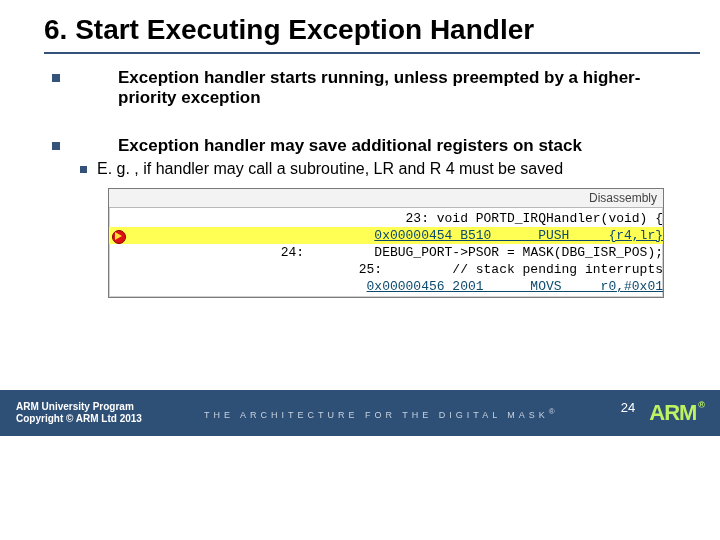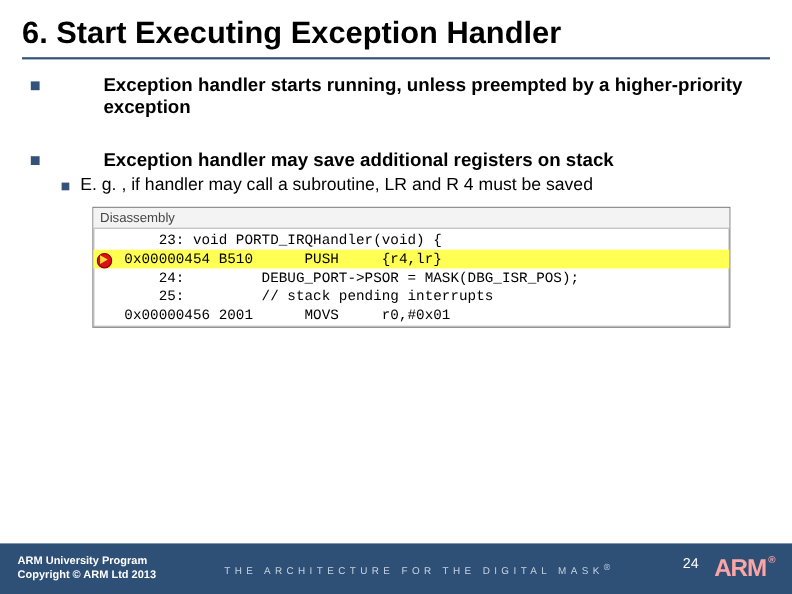--- a/index.html
+++ b/index.html
@@ -8,22 +8,23 @@
     width: 720px;
     height: 540px;
     font-family: Arial, Helvetica, sans-serif;
     background: #fff;
     color: #000;
     overflow: hidden;
   }
   .slide {
     position: relative;
     width: 720px;
-    height: 540px;
+    height: 436px;
     box-sizing: border-box;
+    padding-left: 24px;
   }
   .title {
     font-size: 28px;
     font-weight: bold;
     padding: 14px 20px 6px 20px;
     color: #000;
   }
   .title-rule {
     height: 2px;
     background: #35537a;
@@ -71,20 +72,21 @@
   .bold { font-weight: bold; margin-left: 48px; }
 
   
   .disasm-win {
     margin: 6px 28px 0 56px;
     border: 1px solid #7a7a7a;
     font-family: "Courier New", monospace;
     font-size: 13px;
     background: #fff;
     box-shadow: 0 0 0 1px #d0d0d0 inset;
+    text-align: right;
   }
   .disasm-title {
     font-family: Tahoma, Arial, sans-serif;
     font-size: 12px;
     color: #444;
     padding: 2px 6px;
     border-bottom: 1px solid #b8b8b8;
     background: #f3f3f3;
   }
   .disasm-body {
@@ -105,21 +107,21 @@
     justify-content: center;
   }
   .drow-text {
     flex: 1;
     padding-left: 6px;
   }
   .highlight {
     background: #ffff54;
   }
   .src-line { color: #000; }
-  .asm-line { color: #000000; }
+  .asm-line { color: #0c4a6e; text-decoration: underline; }
 
   
   .bp-marker {
     position: relative;
     width: 16px;
     height: 14px;
   }
   .bp-circle {
     position: absolute;
     left: 0; top: 1px;
@@ -180,21 +182,21 @@
   }
   .page-num {
     font-size: 13px;
     color: #fff;
   }
   .arm-logo {
     font-family: Arial, sans-serif;
     font-weight: bold;
     font-size: 22px;
     letter-spacing: -1px;
-    color: #fca5a5;
+    color: #bef264;
     display: flex;
     align-items: flex-start;
   }
   .arm-logo .reg {
     font-size: 9px;
     margin-left: 2px;
     margin-top: 0px;
   }
   .footer-mid .reg {
     font-size: 8px;

